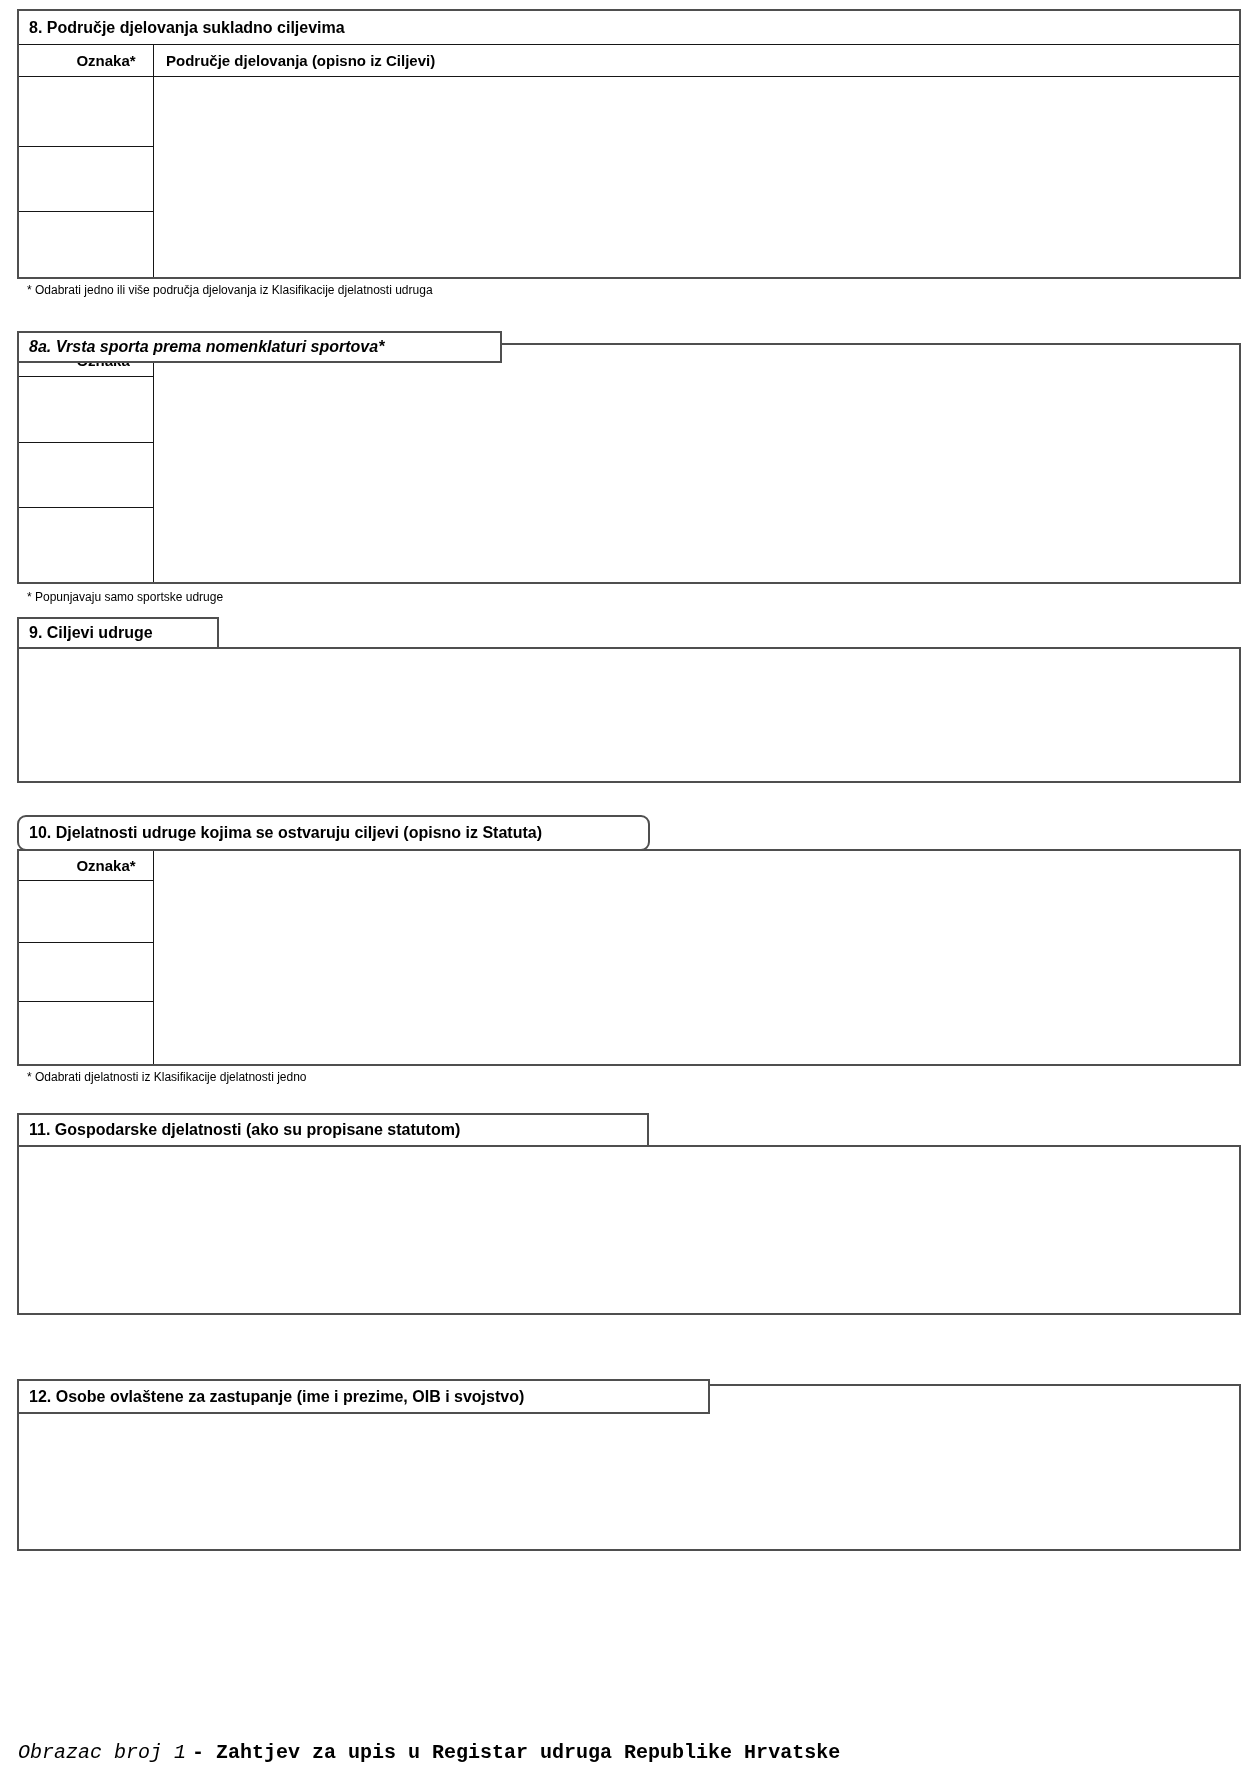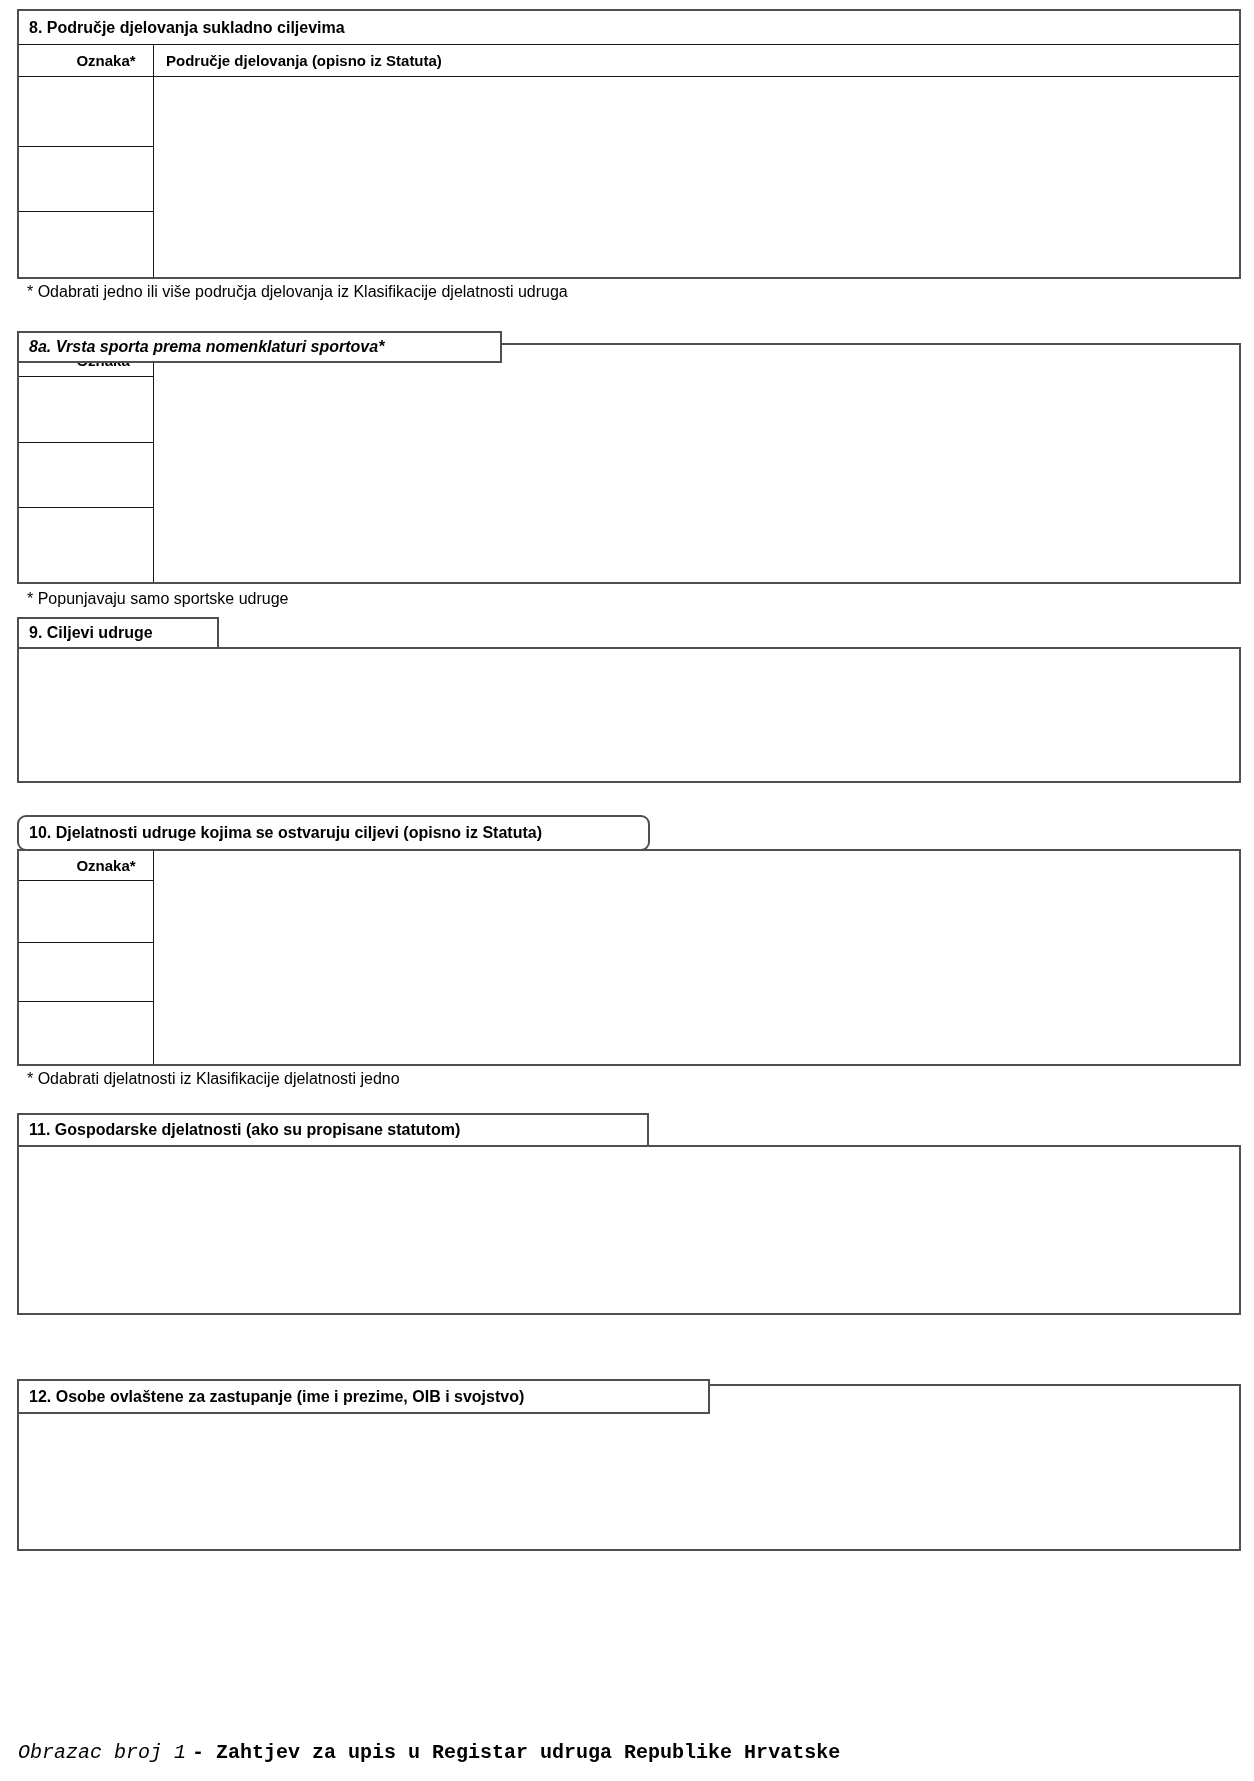--- a/index.html
+++ b/index.html
@@ -11,21 +11,21 @@
   html,body{margin:0;padding:0;}
   body{
     width:1254px;height:1781px;position:relative;
     background:var(--background);color:var(--text);
     font-family:"Liberation Sans", sans-serif;
   }
   .abs{position:absolute;box-sizing:border-box;}
   .outer{border:2px solid var(--border-outer);background:#fff;}
   .hdrbox{display:flex;align-items:center;padding:0 10px;font-weight:bold;font-size:16px;z-index:2;}
   .subhdr{font-weight:bold;font-size:15px;}
-  .fnote{font-size:16px;}
+  .fnote{font-size:12px;}
   .tbl{display:flex;flex-direction:column;}
   .row{display:flex;}
   .codecol{width:135px;border-right:1px solid var(--border-inner);display:flex;flex-direction:column;box-sizing:border-box;flex:none;}
   .cell{box-sizing:border-box;}
   .bb{border-bottom:1px solid var(--border-inner);}
   .center{display:flex;align-items:center;justify-content:center;padding-left:40px;}
   .left{display:flex;align-items:center;padding-left:12px;}
   .fill{flex:1;}
   .footer{font-size:20px;white-space:nowrap;}
   .footer .it{font-style:italic;}
@@ -33,21 +33,21 @@
 </style>
 </head>
 <body>
 
 <div class="abs outer tbl" style="left:17px;top:9px;width:1224px;height:270px;">
   <div class="row bb" style="height:33px;flex:none;">
     <div class="hdrbox">8. Područje djelovanja sukladno ciljevima</div>
   </div>
   <div class="row bb" style="height:31px;flex:none;">
     <div class="codecol center subhdr" style="border-right:1px solid var(--border-inner);">Oznaka*</div>
-    <div class="fill left subhdr">Područje djelovanja (opisno iz Statuta)</div>
+    <div class="fill left subhdr">Područje djelovanja (opisno iz Ciljevi)</div>
   </div>
   <div class="row fill">
     <div class="codecol">
       <div class="cell bb" style="height:70px;"></div>
       <div class="cell bb" style="height:65px;"></div>
       <div class="cell fill"></div>
     </div>
     <div class="fill"></div>
   </div>
 </div>

